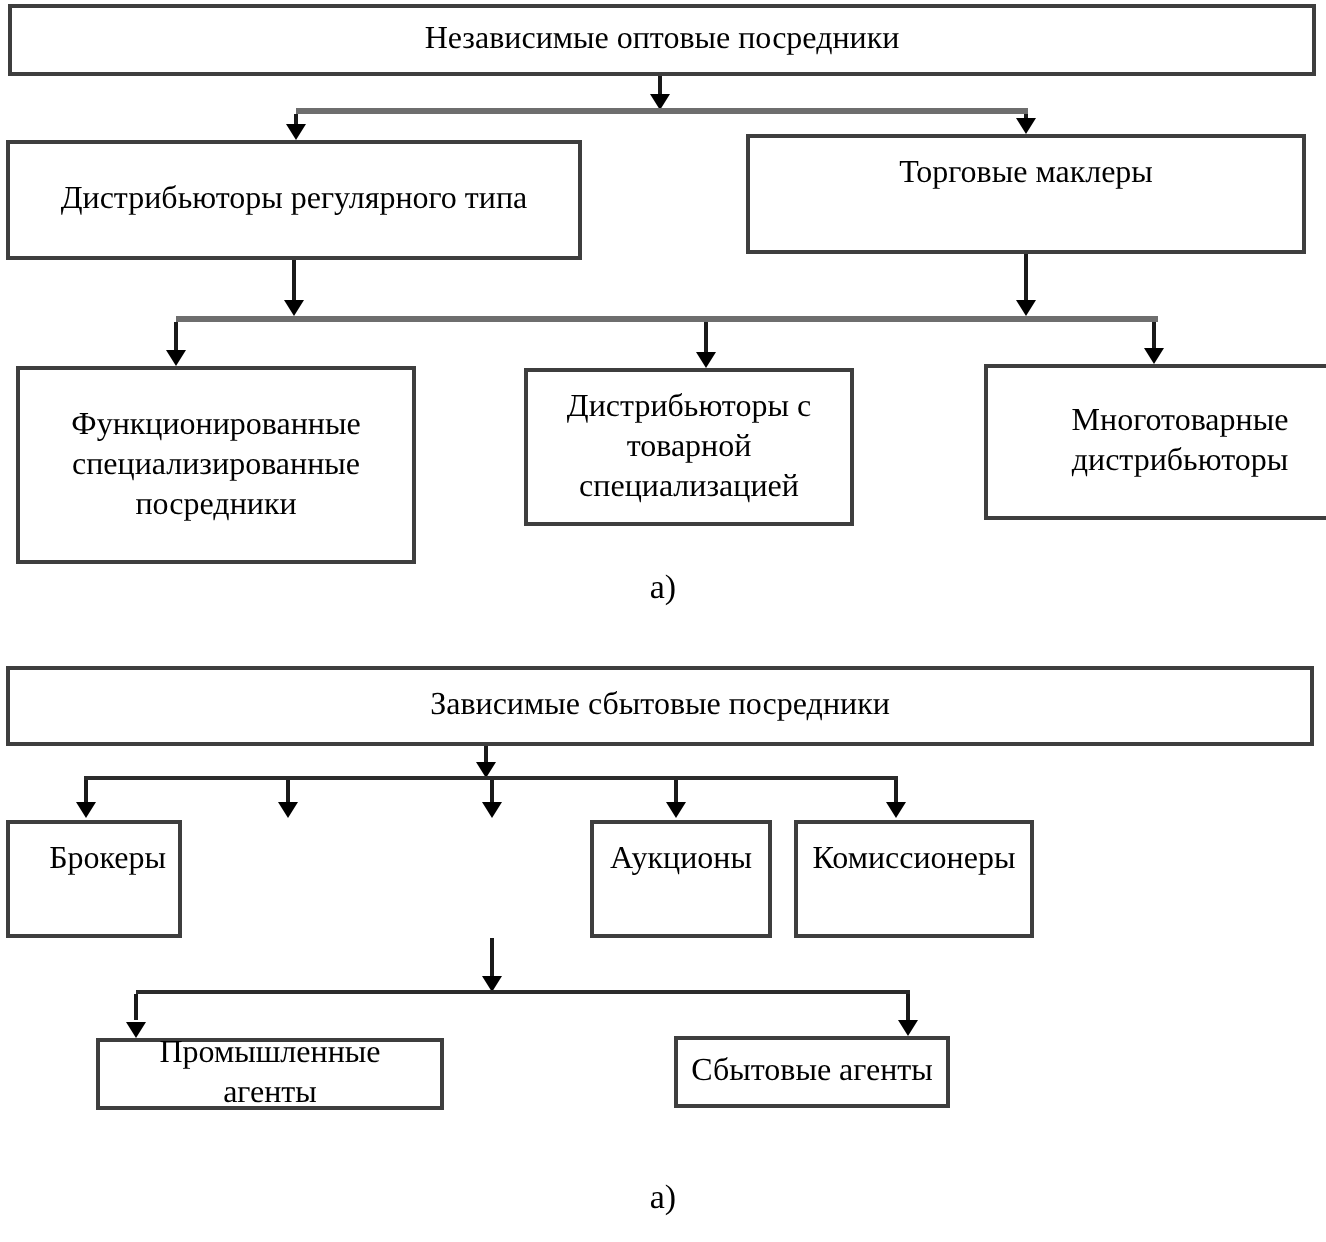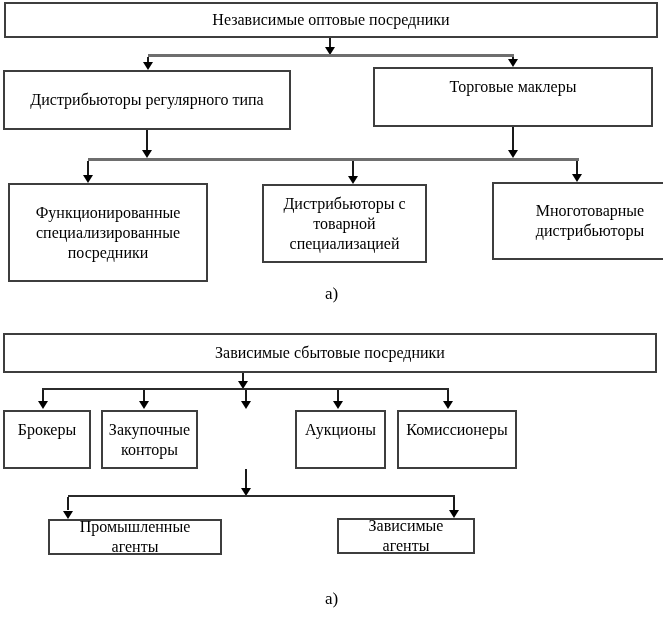--- a/index.html
+++ b/index.html
@@ -83,43 +83,40 @@
   <div class="ar" style="left:38px;top:401px;"></div>
   <div class="vl" style="left:143px;top:390px;height:11px;"></div>
   <div class="ar" style="left:139px;top:401px;"></div>
   <div class="vl" style="left:245px;top:390px;height:11px;"></div>
   <div class="ar" style="left:241px;top:401px;"></div>
   <div class="vl" style="left:337px;top:390px;height:11px;"></div>
   <div class="ar" style="left:333px;top:401px;"></div>
   <div class="vl" style="left:447px;top:390px;height:11px;"></div>
   <div class="ar" style="left:443px;top:401px;"></div>
 
-  <div class="box vtop" style="left:3px;top:410px;width:88px;height:59px;">
+  <div class="box vtop" style="left:3px;top:410px;width:88px;height:59px;justify-content:flex-end;">
     <span>Брокеры</span>
-  </div>
-  <div class="box vtop" style="left:101px;top:410px;width:97px;height:59px;">
-    <span>Закупочные конторы</span>
   </div>
   <div class="box vtop" style="left:295px;top:410px;width:91px;height:59px;">
     <span>Аукционы</span>
   </div>
   <div class="box vtop" style="left:397px;top:410px;width:120px;height:59px;">
     <span>Комиссионеры</span>
   </div>
 
   <div class="vl" style="left:245px;top:469px;height:19px;"></div>
   <div class="ar" style="left:241px;top:488px;"></div>
   <div class="rl dark" style="left:68px;top:495px;width:387px;"></div>
   <div class="vl" style="left:67px;top:497px;height:13px;"></div>
   <div class="ar" style="left:63px;top:511px;"></div>
   <div class="vl" style="left:453px;top:497px;height:13px;"></div>
   <div class="ar" style="left:449px;top:510px;"></div>
 
   <div class="box" style="left:48px;top:519px;width:174px;height:36px;">
     <span>Промышленные агенты</span>
   </div>
   <div class="box" style="left:337px;top:518px;width:138px;height:36px;">
-    <span>Зависимые агенты</span>
+    <span>Сбытовые агенты</span>
   </div>
 
   <div class="caption" style="top:589px;">а)</div>
 
 </div>
 
 </body></html>

